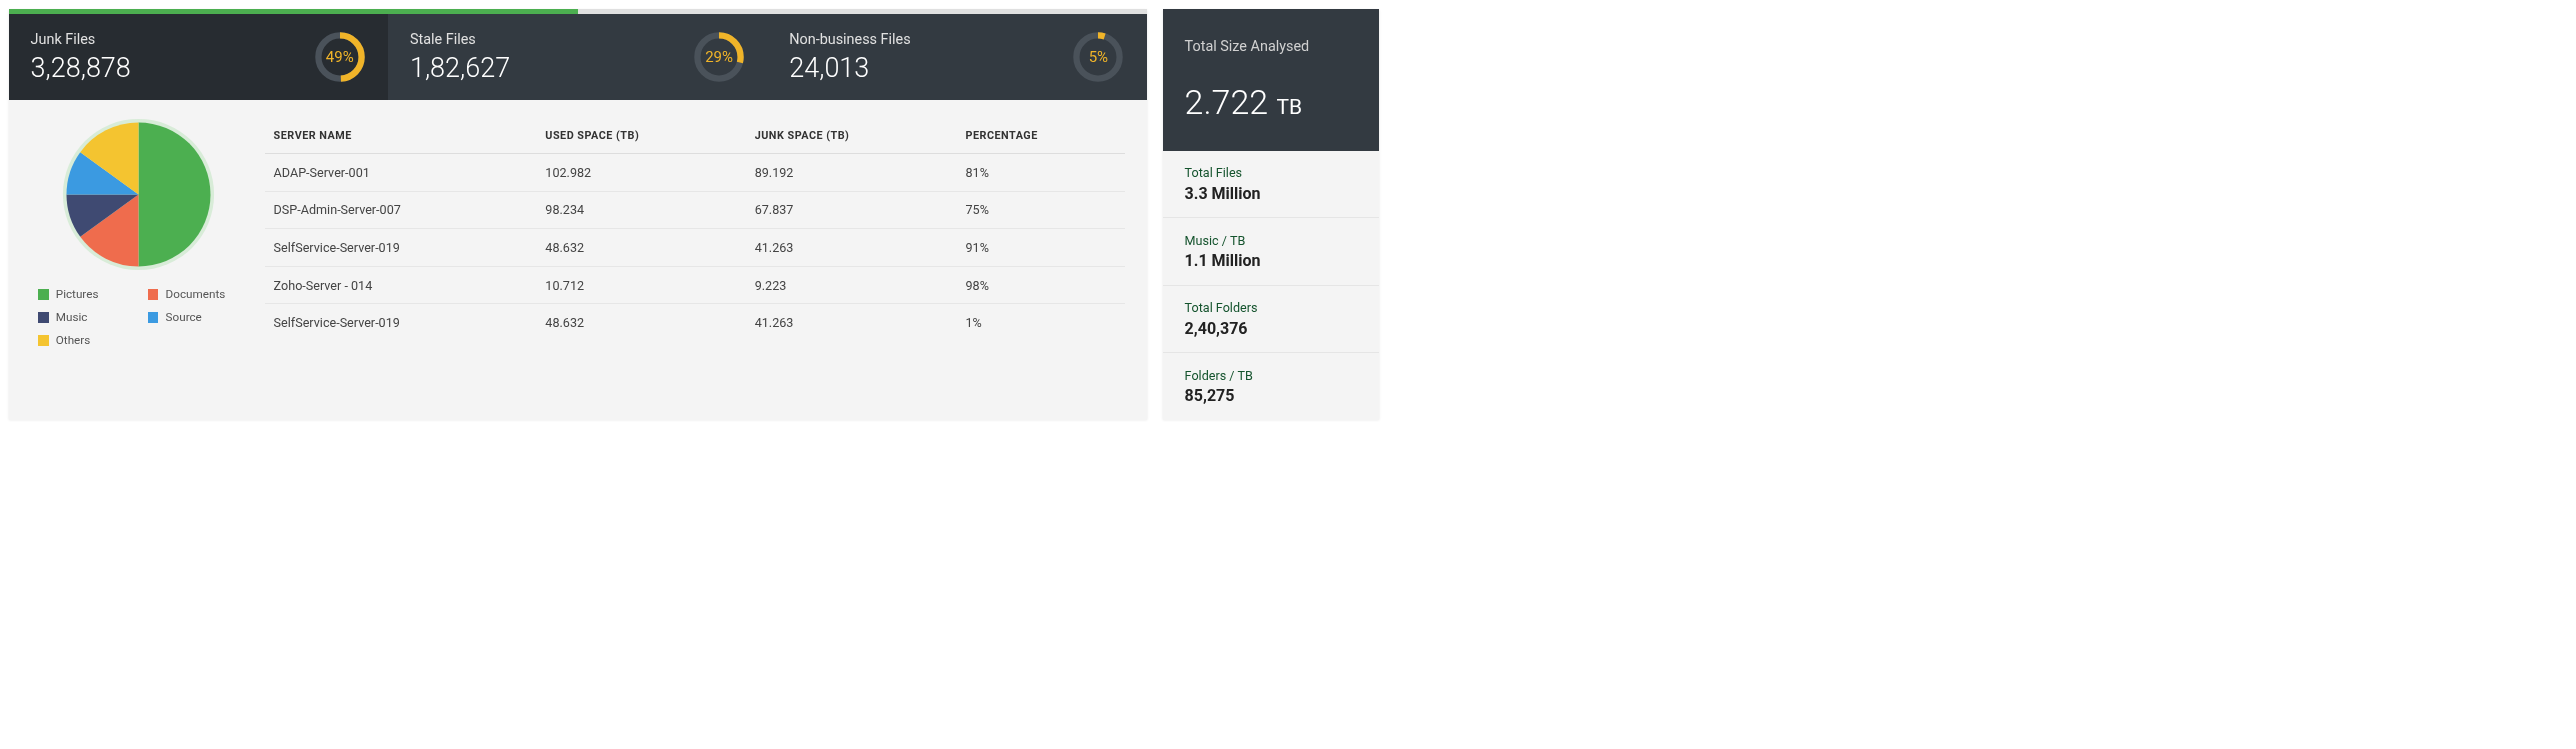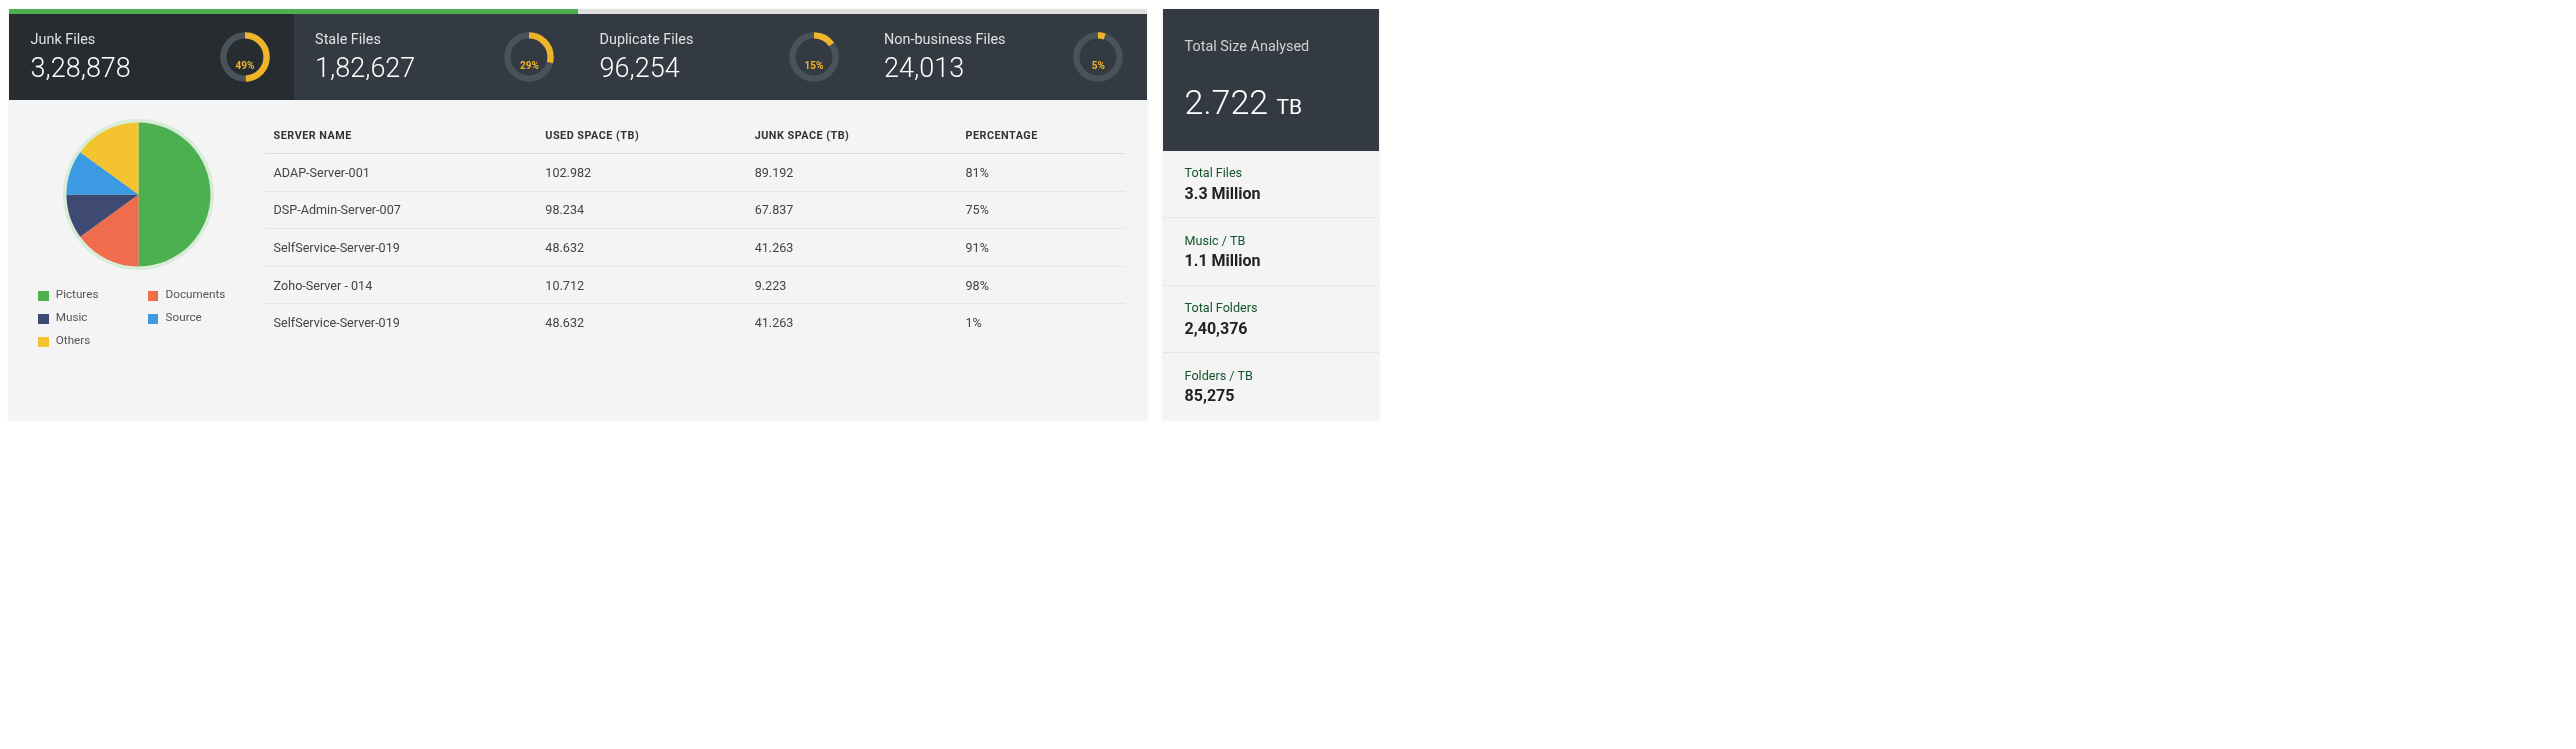--- a/index.html
+++ b/index.html
@@ -64,24 +64,23 @@
   .donut {
     width: 54px;
     height: 54px;
     position: relative;
   }
   .donut svg { transform: rotate(-90deg); }
   .donut-label {
     position: absolute;
     top: 50%; left: 50%;
     transform: translate(-50%, -50%);
-    font-size: 10px;
+    font-size: 15px;
     color: #f0b429;
-    font-weight: 700;
-    margin-top: 8px;
+    font-weight: 400;
   }
   .body-row {
     display: flex;
     padding: 18px 21.6px 21.6px 21.6px;
     gap: 18px;
   }
   .pie-section {
     width: 216px;
     display: flex;
     flex-direction: column;
@@ -96,21 +95,21 @@
     display: grid;
     grid-template-columns: 1fr 1fr;
     gap: 9px 18px;
     font-size: 11.7px;
     color: #555;
     width: 100%;
     padding: 0 7.2px;
   }
   .legend-item {
     display: flex;
-    align-items: flex-end;
+    align-items: center;
     gap: 7.2px;
   }
   .swatch {
     width: 10.8px;
     height: 10.8px;
     display: inline-block;
   }
   .table-section {
     flex: 1;
   }
@@ -199,33 +198,20 @@
     <div class="stat-text">
       <div class="stat-label">Stale Files</div>
       <div class="stat-value">1,82,627</div>
     </div>
     <div class="donut">
       <svg width="54" height="54" viewBox="0 0 60 60">
         <circle cx="30" cy="30" r="24" fill="none" stroke="#4a525a" stroke-width="7"></circle>
         <circle cx="30" cy="30" r="24" fill="none" stroke="#f0b429" stroke-width="7" stroke-dasharray="43.730969737969914 150.79644737231007" stroke-linecap="butt"></circle>
       </svg>
       <div class="donut-label">29%</div>
-    </div>
-        </div>
-        <div class="stat-card">
-    <div class="stat-text">
-      <div class="stat-label">Duplicate Files</div>
-      <div class="stat-value">96,254</div>
-    </div>
-    <div class="donut">
-      <svg width="54" height="54" viewBox="0 0 60 60">
-        <circle cx="30" cy="30" r="24" fill="none" stroke="#4a525a" stroke-width="7"></circle>
-        <circle cx="30" cy="30" r="24" fill="none" stroke="#f0b429" stroke-width="7" stroke-dasharray="22.61946710584651 150.79644737231007" stroke-linecap="butt"></circle>
-      </svg>
-      <div class="donut-label">15%</div>
     </div>
         </div>
         <div class="stat-card">
     <div class="stat-text">
       <div class="stat-label">Non-business Files</div>
       <div class="stat-value">24,013</div>
     </div>
     <div class="donut">
       <svg width="54" height="54" viewBox="0 0 60 60">
         <circle cx="30" cy="30" r="24" fill="none" stroke="#4a525a" stroke-width="7"></circle>

